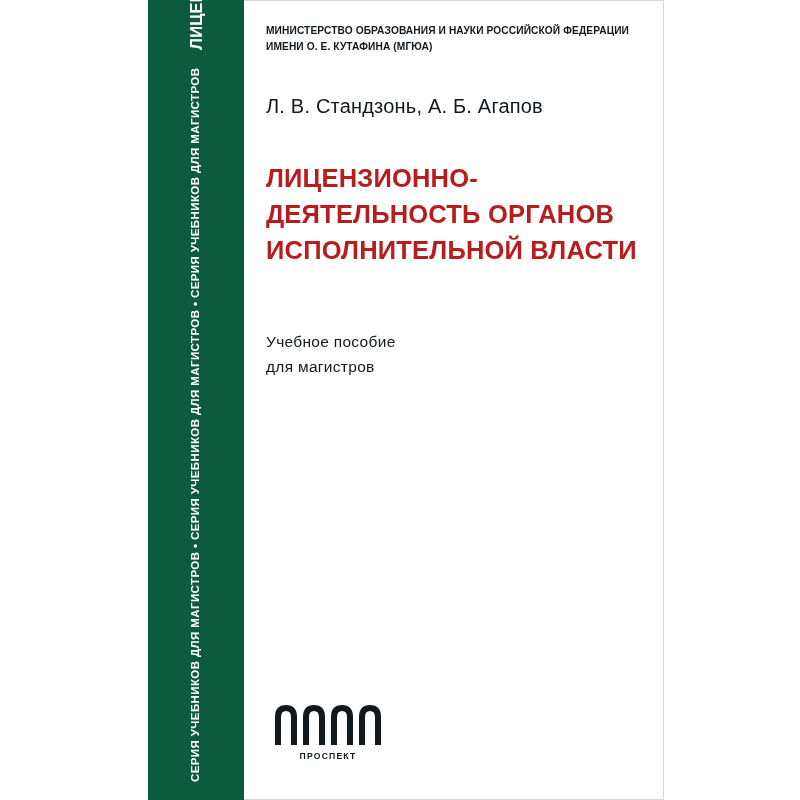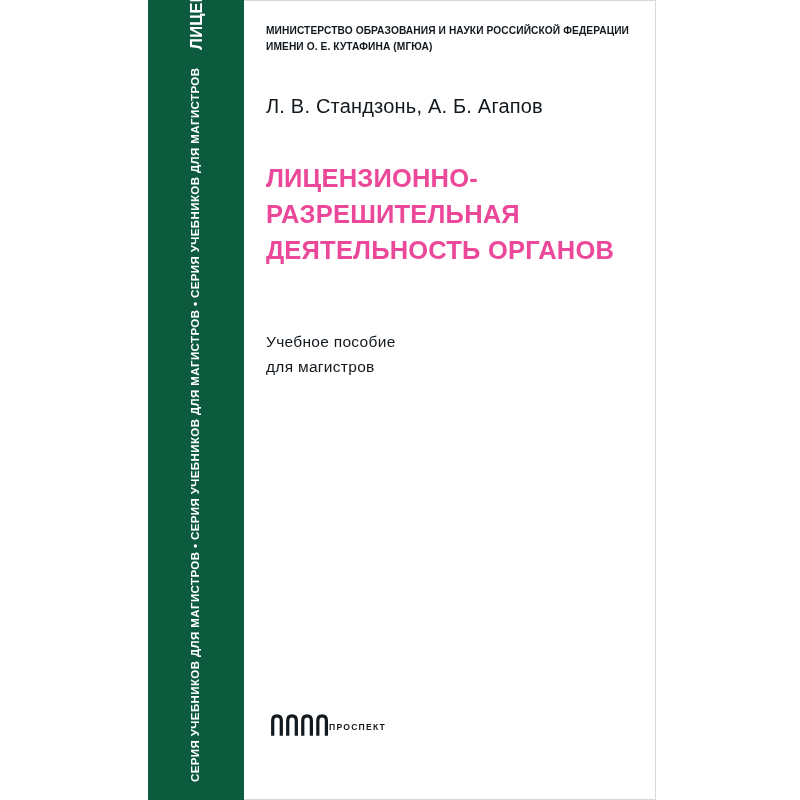--- a/index.html
+++ b/index.html
@@ -77,21 +77,21 @@
   }
   
   .front {
     position: relative;
     flex: 1 1 auto;
     height: 800px;
     background: #ffffff;
     border: 1px solid #d8d8d8;
     border-left: none;
     box-sizing: border-box;
-    padding: 22px 26px 18px 22px;
+    padding: 22px 26px 4px 22px;
     display: flex;
     flex-direction: column;
   }
   .publisher-block {
     color: #12191e;
     font-size: 10.2px;
     font-weight: bold;
     line-height: 1.55;
     letter-spacing: 0.1px;
     text-transform: uppercase;
@@ -99,21 +99,21 @@
   .publisher-block div { white-space: nowrap; }
   .authors {
     margin-top: 40px;
     color: #12191e;
     font-size: 20px;
     font-weight: normal;
     letter-spacing: 0.2px;
   }
   .main-title {
     margin-top: 42px;
-    color: #ec4899;
+    color: #b91c1c;
     font-size: 25.5px;
     font-weight: bold;
     line-height: 1.42;
     letter-spacing: 0.2px;
     text-transform: uppercase;
   }
   .main-title div { white-space: nowrap; }
   .subtitle {
     margin-top: 62px;
     color: #12191e;
@@ -127,20 +127,21 @@
     display: flex;
     flex-direction: row;
     align-items: flex-end;
     justify-content: flex-start;
     gap: 60px;
     padding-left: 4px;
     padding-bottom: 34px;
   }
   .prospekt-logo {
     display: flex;
+    flex-direction: column;
     align-items: center;
     width: 116px;
   }
   .prospekt-glyph { display: block; }
   .prospekt-word {
     margin-top: 4px;
     font-size: 8.6px;
     font-weight: bold;
     color: #12191e;
     letter-spacing: 1.2px;
@@ -169,22 +170,22 @@
 
       <div class="publisher-block">
         <div>МИНИСТЕРСТВО ОБРАЗОВАНИЯ И НАУКИ РОССИЙСКОЙ ФЕДЕРАЦИИ</div>
         <div>ИМЕНИ О. Е. КУТАФИНА (МГЮА)</div>
       </div>
 
       <div class="authors">Л. В. Стандзонь, А. Б. Агапов</div>
 
       <div class="main-title">
         <div>ЛИЦЕНЗИОННО-</div>
-        <div>РАЗРЕШИТЕЛЬНАЯ</div>
         <div>ДЕЯТЕЛЬНОСТЬ ОРГАНОВ</div>
+        <div>ИСПОЛНИТЕЛЬНОЙ ВЛАСТИ</div>
       </div>
 
       <div class="subtitle">
         <div>Учебное  пособие</div>
         <div>для магистров</div>
       </div>
 
       <div class="spacer"></div>
 
       <div class="logos">

